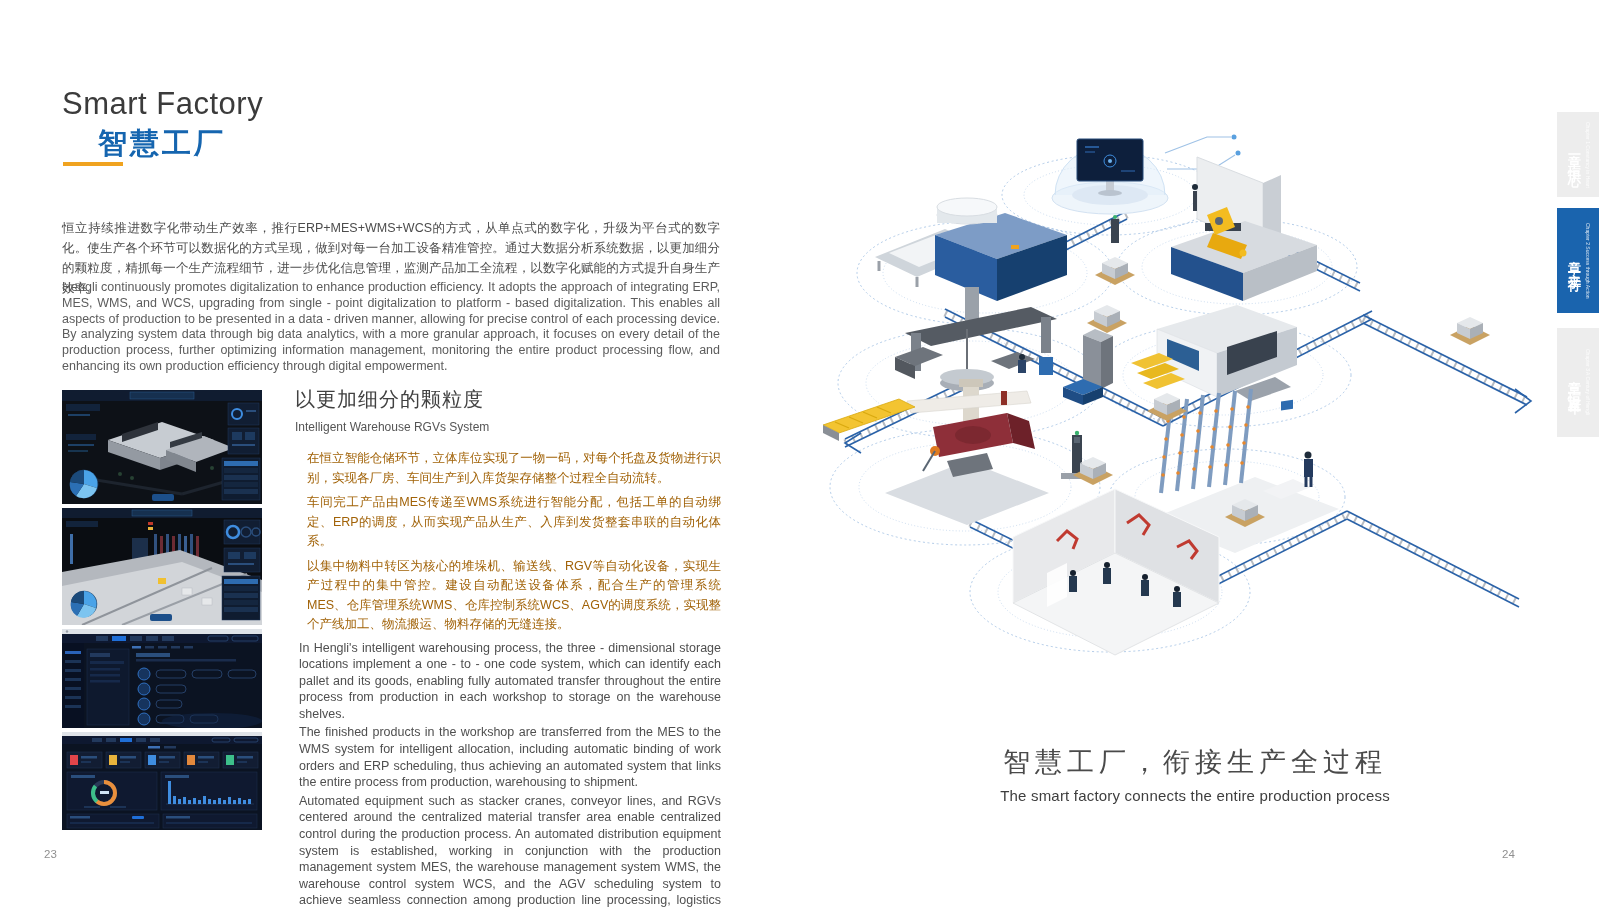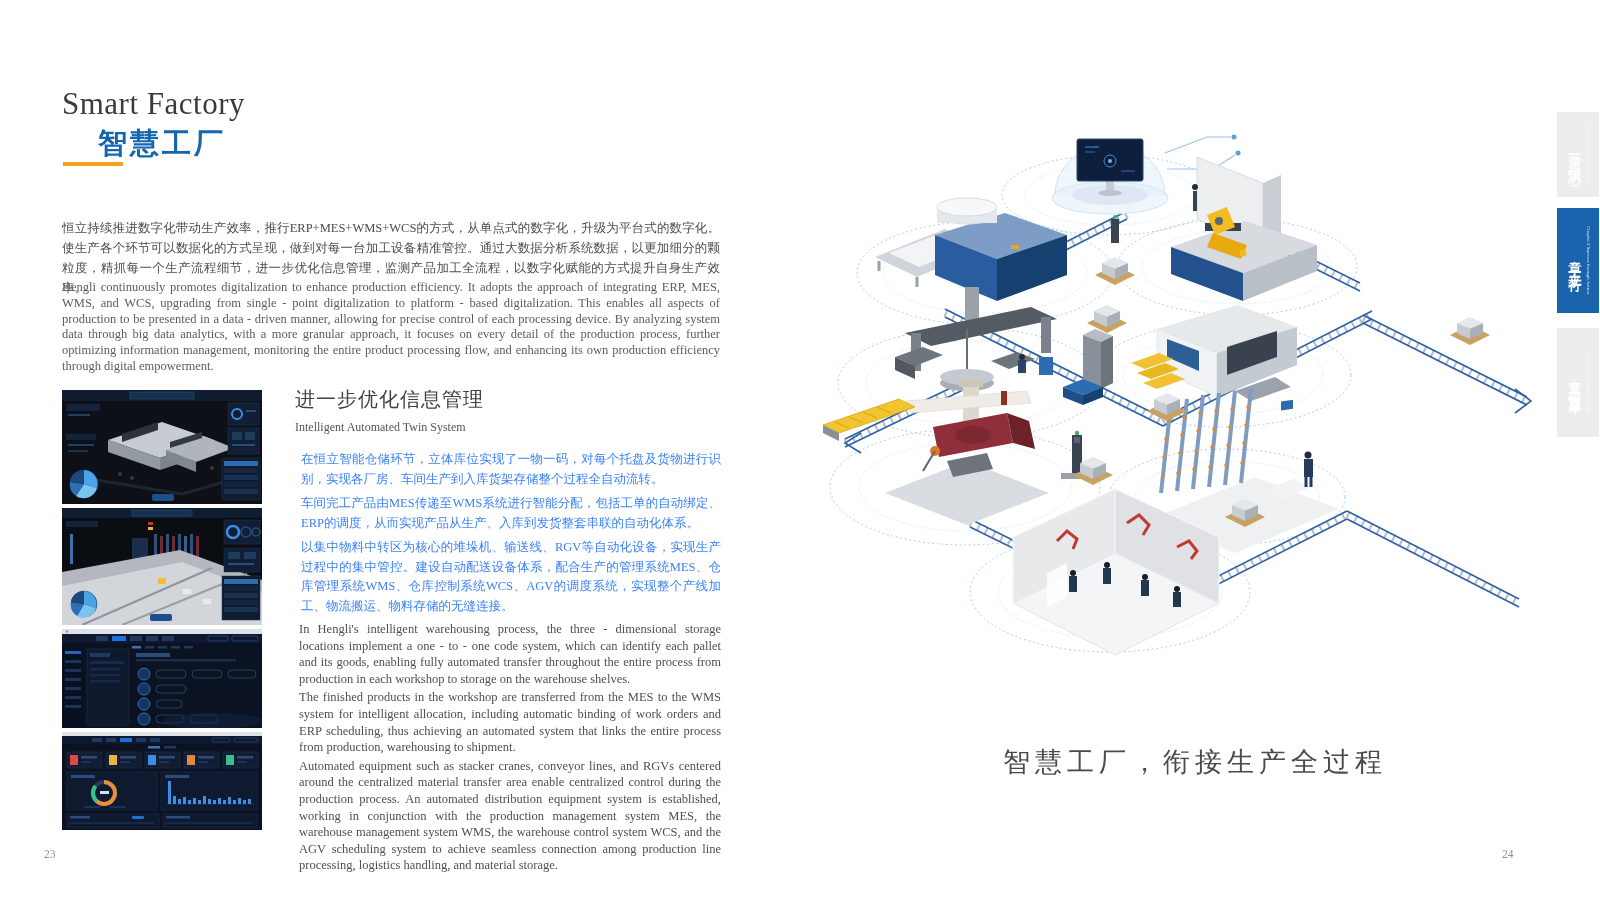--- a/index.html
+++ b/index.html
@@ -1,31 +1,31 @@
 <!DOCTYPE html>
 <html><head>
 <meta charset="utf-8">
 <style>
   html,body{margin:0;padding:0;background:#ffffff;}
   .spread{position:relative;width:1600px;height:907px;background:#ffffff;overflow:hidden;
-          font-family:Liberation Serif, serif;border-radius:7px;}
+          font-family:Liberation Sans, sans-serif;border-radius:7px;}
   
   .title-en{position:absolute;left:62px;top:86px;font-size:31px;font-weight:400;color:#3b3b3b;letter-spacing:.5px;}
   .title-zh{position:absolute;left:62px;top:124px;font-size:29px;font-weight:700;color:#1565af;letter-spacing:3px;margin-left:36px;}
   .accent-bar{position:absolute;left:63px;top:162px;width:60px;height:4px;background:#f0a31f;}
   .intro-zh{position:absolute;left:62px;top:218px;width:658px;font-size:12.5px;line-height:20px;
             color:#4c4c4c;text-align:justify;margin:0;}
   .intro-en{position:absolute;left:62px;top:280px;width:658px;font-size:12.5px;line-height:15.8px;
             color:#5c5c5c;text-align:justify;margin:0;}
   .thumb{position:absolute;left:62px;width:200px;overflow:hidden;background:#0d1117;}
   .thumb svg{display:block;}
   .section{position:absolute;left:295px;top:386px;width:426px;}
   .section h3{margin:0;font-size:20px;font-weight:400;color:#414141;letter-spacing:1px;}
   .section .sub{margin:7px 0 0 0;font-size:12px;color:#555;}
-  .body-zh p{margin:0 0 5px 6px;font-size:12.5px;line-height:19.5px;color:#3b82f6;text-align:justify;}
+  .body-zh p{margin:0 0 5px 12px;font-size:12.5px;line-height:19.5px;color:#a16207;text-align:justify;}
   .body-zh{margin-top:15px;}
   .body-en{margin-top:2px;}
   .body-en p{margin:0 0 2px 4px;font-size:12.5px;line-height:16.6px;color:#4f4f4f;text-align:justify;}
   .pagenum{position:absolute;font-size:11.5px;color:#8f8f8f;}
   
   .illustration{position:absolute;left:815px;top:95px;}
   .caption{position:absolute;left:830px;top:744px;width:730px;text-align:center;}
   .caption .zh{font-size:27px;color:#4a4a4a;letter-spacing:5px;font-weight:400;}
   .caption .en{font-size:15px;color:#3e3e3e;margin-top:7px;letter-spacing:.2px;}
   
@@ -273,22 +273,22 @@
       <rect x="8" y="84" width="20" height="2.5" fill="#2a4e7c"></rect>
       <rect x="70" y="84" width="12" height="3" rx="1" fill="#1f6fd8"></rect>
       <rect x="8" y="90" width="84" height="2" fill="#16294a"></rect>
       <rect x="101" y="82" width="94" height="14" fill="#0f1930" stroke="#1c2d4a" stroke-width="0.6"></rect>
       <rect x="104" y="84" width="24" height="2.5" fill="#2a4e7c"></rect>
       <rect x="104" y="90" width="86" height="2" fill="#16294a"></rect>
     </svg>
   </div>
 
   <div class="section">
-    <h3>进一步优化信息管理</h3>
-    <div class="sub">Intelligent Automated Twin System</div>
+    <h3>以更加细分的颗粒度</h3>
+    <div class="sub">Intelligent Warehouse RGVs System</div>
     <div class="body-zh">
       <p>在恒立智能仓储环节，立体库位实现了一物一码，对每个托盘及货物进行识别，实现各厂房、车间生产到入库货架存储整个过程全自动流转。</p>
       <p>车间完工产品由MES传递至WMS系统进行智能分配，包括工单的自动绑定、ERP的调度，从而实现产品从生产、入库到发货整套串联的自动化体系。</p>
       <p>以集中物料中转区为核心的堆垛机、输送线、RGV等自动化设备，实现生产过程中的集中管控。建设自动配送设备体系，配合生产的管理系统MES、仓库管理系统WMS、仓库控制系统WCS、AGV的调度系统，实现整个产线加工、物流搬运、物料存储的无缝连接。</p>
     </div>
     <div class="body-en">
       <p>In Hengli's intelligent warehousing process, the three - dimensional storage locations implement a one - to - one code system, which can identify each pallet and its goods, enabling fully automated transfer throughout the entire process from production in each workshop to storage on the warehouse shelves.</p>
       <p>The finished products in the workshop are transferred from the MES to the WMS system for intelligent allocation, including automatic binding of work orders and ERP scheduling, thus achieving an automated system that links the entire process from production, warehousing to shipment.</p>
       <p>Automated equipment such as stacker cranes, conveyor lines, and RGVs centered around the centralized material transfer area enable centralized control during the production process. An automated distribution equipment system is established, working in conjunction with the production management system MES, the warehouse management system WMS, the warehouse control system WCS, and the AGV scheduling system to achieve seamless connection among production line processing, logistics handling, and material storage.</p>
     </div>
@@ -566,20 +566,21 @@
         <use href="#pallet" transform="translate(16,14)"></use>
       </g>
     <g transform="translate(300,150)">
         <rect x="-4" y="-26" width="8" height="24" fill="#3a4450"></rect>
         <circle cx="0" cy="-28" r="2" fill="#39b26e"></circle>
       </g>
   </svg>
 
   <div class="caption">
     <div class="zh">智慧工厂，衔接生产全过程</div>
+    <div class="en">The smart factory connects the entire production process</div>
   </div>
 
   <div class="pagenum" style="left:1502px;top:848px;">24</div>
 
   <div class="tab tab-inactive" style="top:112px;height:85px;">
     <span class="zh">章一 恒于心</span>
     <span class="en">Chapter 1 Constancy in Heart</span>
   </div>
   <div class="tab tab-active" style="top:208px;height:105px;">
     <span class="zh">章二 立于行</span>

